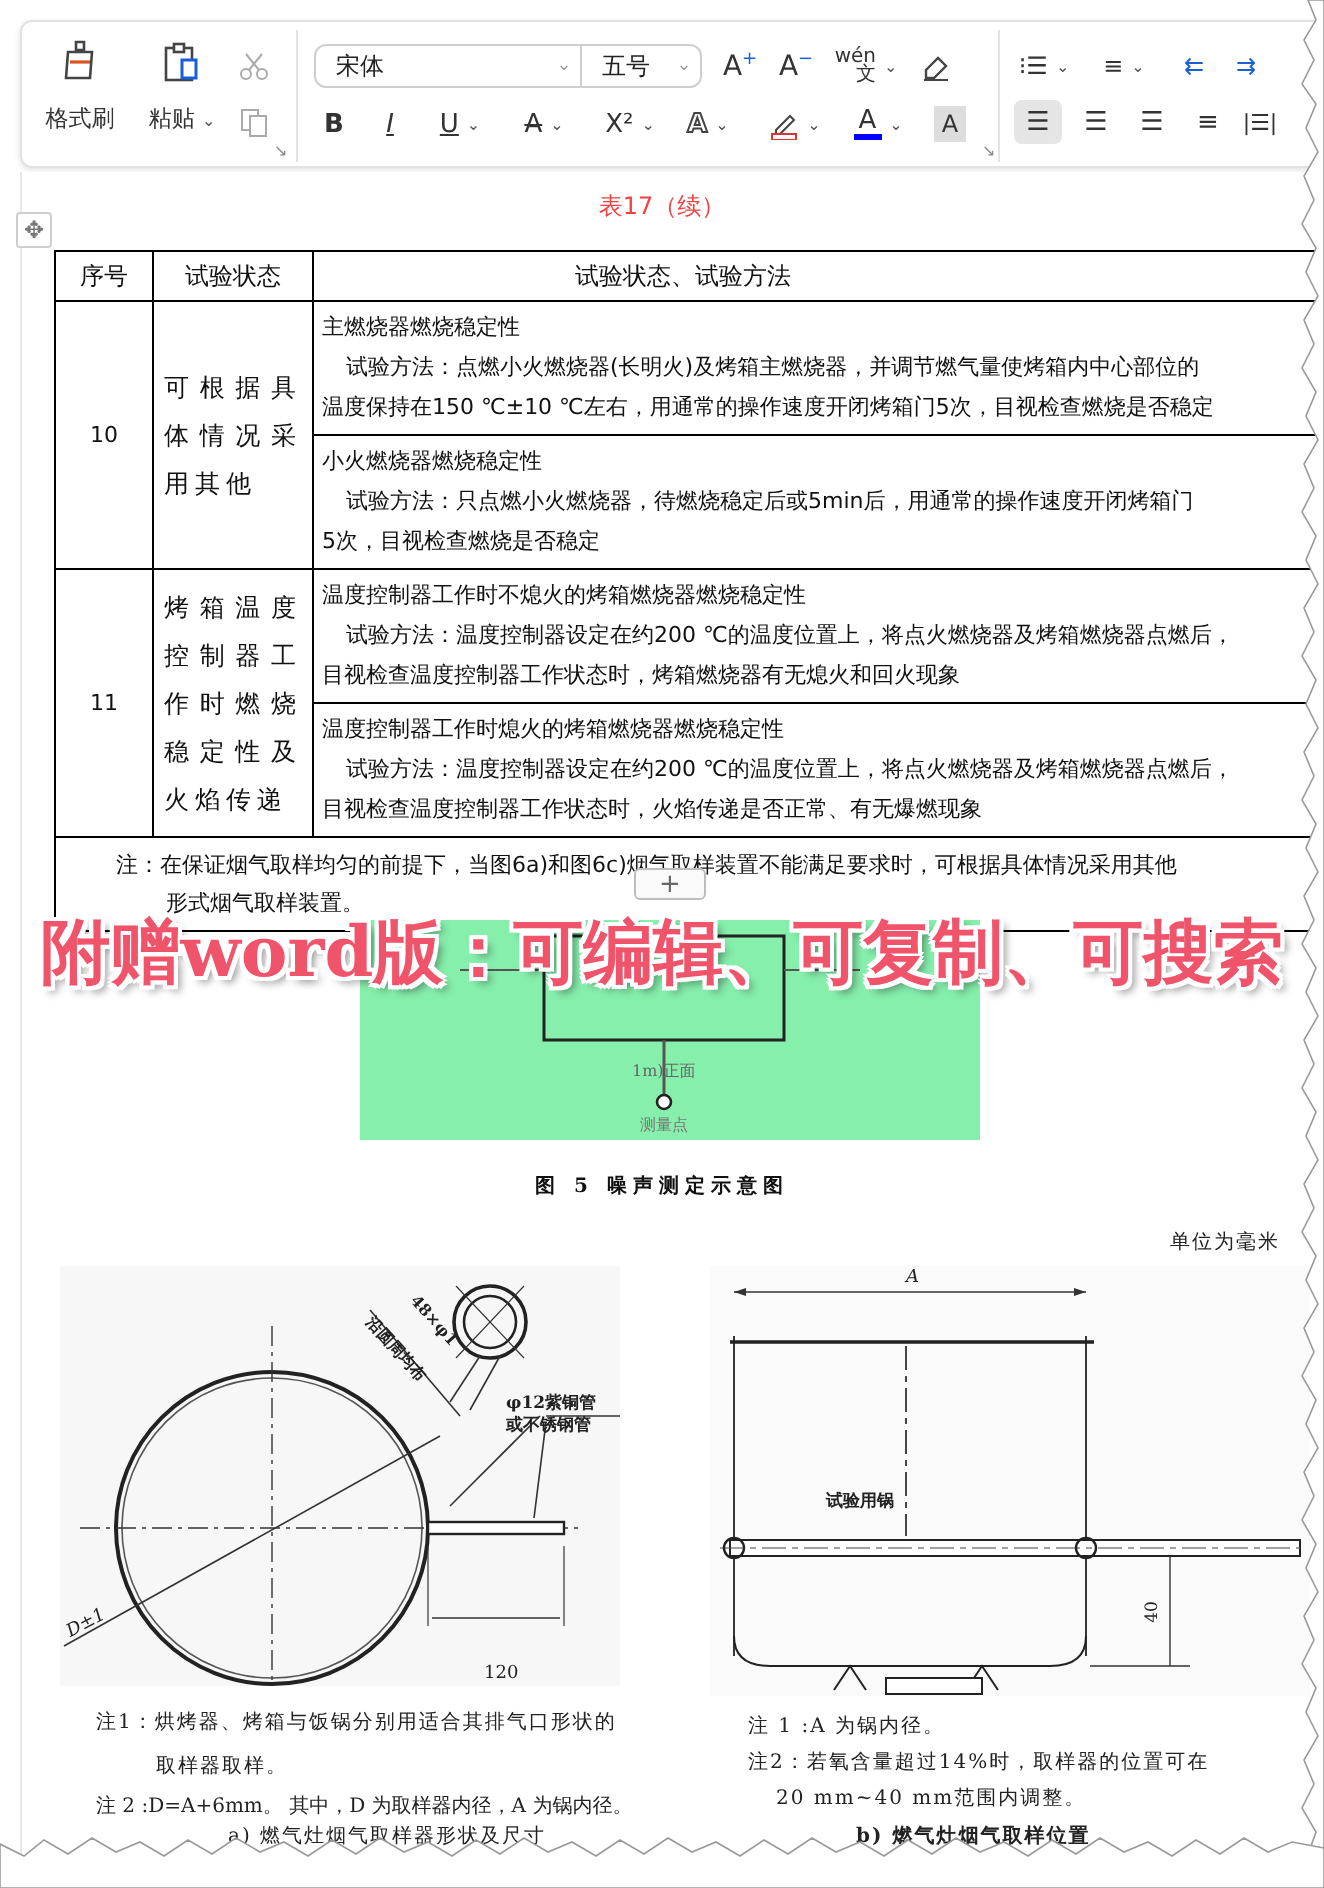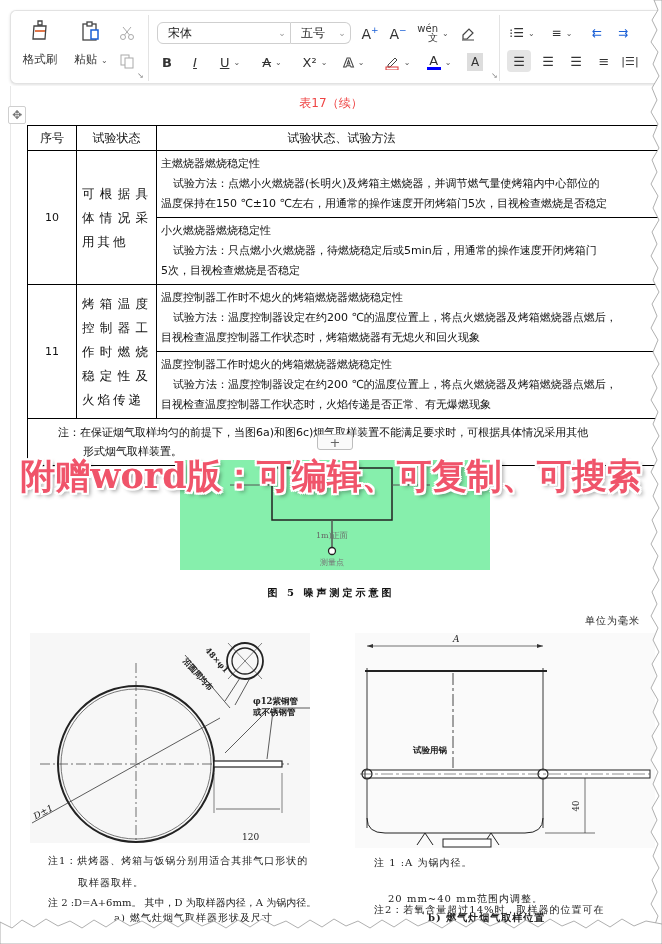--- a/index.html
+++ b/index.html
@@ -340,21 +340,21 @@
   <span style="position:absolute;left:58px;top:74px;font-family:'DejaVu Serif',serif;font-size:8.5px;font-weight:bold;margin-top:38px;">试验用锅</span>
   <span style="position:absolute;left:216px;top:168px;font-family:'DejaVu Serif',serif;font-size:8.5px;transform:rotate(-90deg);">40</span>
 </div>
 
 <div class="note" style="left:48px;top:854px;">注1：烘烤器、烤箱与饭锅分别用适合其排气口形状的</div>
 <div class="note" style="left:78px;top:876px;">取样器取样。</div>
 <div class="note" style="left:48px;top:896px;letter-spacing:0;">注 2 :D=A+6mm。  其中，D 为取样器内径，A 为锅内径。</div>
 <div class="cap" style="left:114px;top:911px;">a)  燃气灶烟气取样器形状及尺寸</div>
 
 <div class="note" style="left:374px;top:856px;">注 1 :A  为锅内径。</div>
-<div class="note" style="left:374px;top:874px;margin-top:29px;">注2：若氧含量超过14%时，取样器的位置可在</div>
+<div class="note" style="left:374px;top:874px;">注2：若氧含量超过14%时，取样器的位置可在</div>
 <div class="note" style="left:388px;top:892px;">20   mm~40   mm范围内调整。</div>
 <div class="cap bold" style="left:428px;top:911px;">b)  燃气灶烟气取样位置</div>
 
 <svg class="torn-right" viewBox="0 0 14 944" preserveAspectRatio="none">
   <path d="M14 0 L6 0 L10 10 L4 20 L9 30 L3 42 L10 52 L5 64 L11 76 L4 88 L9 100 L3 112 L10 124 L5 136 L11 148 L4 160 L9 172 L3 184 L10 196 L5 208 L11 220 L4 232 L9 244 L3 256 L10 268 L5 280 L11 292 L4 304 L9 316 L3 328 L10 340 L5 352 L11 364 L4 376 L9 388 L3 400 L10 412 L5 424 L11 436 L4 448 L9 460 L3 472 L10 484 L5 496 L11 508 L4 520 L9 532 L3 544 L10 556 L5 568 L11 580 L4 592 L9 604 L3 616 L10 628 L5 640 L11 652 L4 664 L9 676 L3 688 L10 700 L5 712 L11 724 L4 736 L9 748 L3 760 L10 772 L5 784 L11 796 L4 808 L9 820 L3 832 L10 844 L5 856 L11 868 L4 880 L9 892 L3 904 L10 916 L5 930 L14 944 Z" fill="#fff" stroke="#9a9a9a" stroke-width="0.8"></path>
 </svg>
 <svg class="torn-bottom" viewBox="0 0 662 28" preserveAspectRatio="none">
   <path d="M0 28 L0 6 L12 12 L22 4 L34 11 L46 3 L58 10 L70 5 L82 12 L94 4 L106 11 L118 3 L130 10 L142 5 L154 12 L166 4 L178 11 L190 3 L202 10 L214 5 L226 12 L238 4 L250 11 L262 3 L274 10 L286 5 L298 12 L310 4 L322 11 L334 3 L346 10 L358 5 L370 12 L382 4 L394 11 L406 3 L418 10 L430 5 L442 12 L454 4 L466 11 L478 3 L490 10 L502 5 L514 12 L526 4 L538 11 L550 3 L562 10 L574 5 L586 12 L598 4 L610 11 L622 3 L634 10 L646 5 L662 8 L662 28 Z" fill="#fff" stroke="#9a9a9a" stroke-width="0.8"></path>
 </svg>
 

